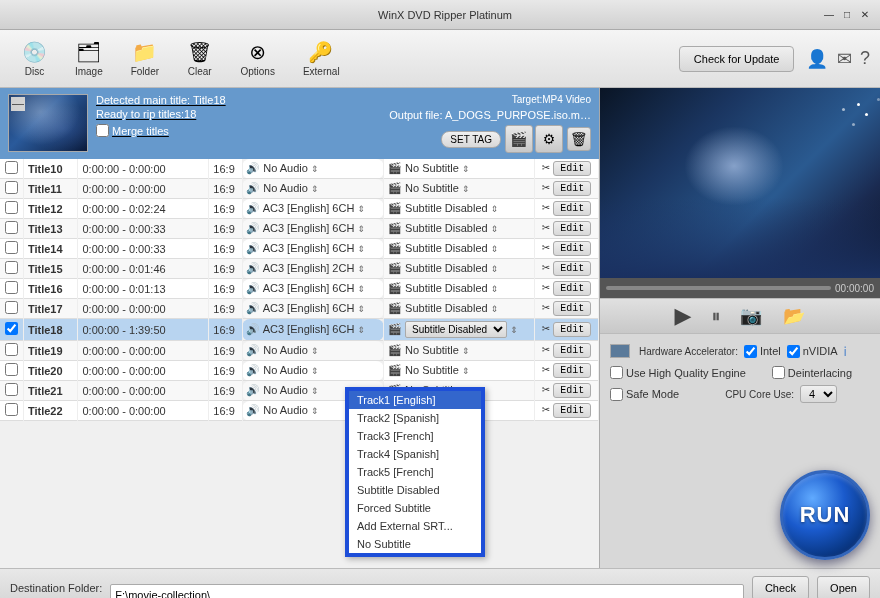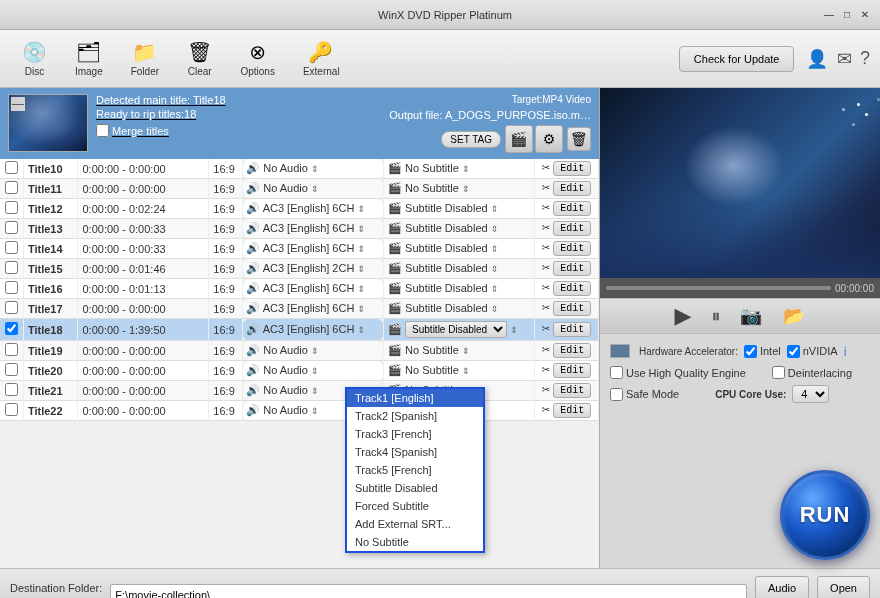--- a/index.html
+++ b/index.html
@@ -192,21 +192,21 @@
       align-items: center;
       gap: 2px;
       font-family: Liberation Mono, monospace;
     }
     .sort-arrows { font-size: 9px; color: #666; }
 
     
     .dropdown-popup {
       position: absolute;
       background: white;
-      border: 2px solid #1d4ed8;
+      border: 4px solid #1d4ed8;
       box-shadow: 2px 2px 6px rgba(0,0,0,0.3);
       z-index: 100;
       min-width: 140px;
     }
     .dropdown-item {
       padding: 3px 8px;
       cursor: pointer;
       font-size: 11px;
       color: #333;
     }
@@ -781,36 +781,36 @@
         <label class="checkbox-label" style="margin-left:20px;">
           <input type="checkbox" style="">
           <span>Deinterlacing</span>
         </label>
       </div>
       <div class="setting-row">
         <label class="checkbox-label">
           <input type="checkbox" style="">
           <span>Safe Mode</span>
         </label>
-        <span class="setting-label" style="margin-left:30px;font-weight:bold;">CPU Core Use:</span>
+        <span class="setting-label" style="margin-left:40px;">CPU Core Use:</span>
         <select class="cpu-select">
           <option>1</option>
           <option>2</option>
           <option>3</option>
           <option selected="">4</option>
           <option>6</option>
           <option>8</option>
         </select>
       </div>
     </div>
 
     <div class="run-section">
       <button class="run-btn">RUN</button>
     </div>
   </div>
 </div>
 
 <div class="bottom-bar">
   <label class="dest-label">Destination Folder:</label>
   <input class="dest-input" type="text" id="dest-input" value="F:\movie-collection\" style="">
-  <button class="browse-btn">Audio</button>
+  <button class="browse-btn">Check</button>
   <button class="open-btn">Open</button>
 </div>
 
 </body></html>

